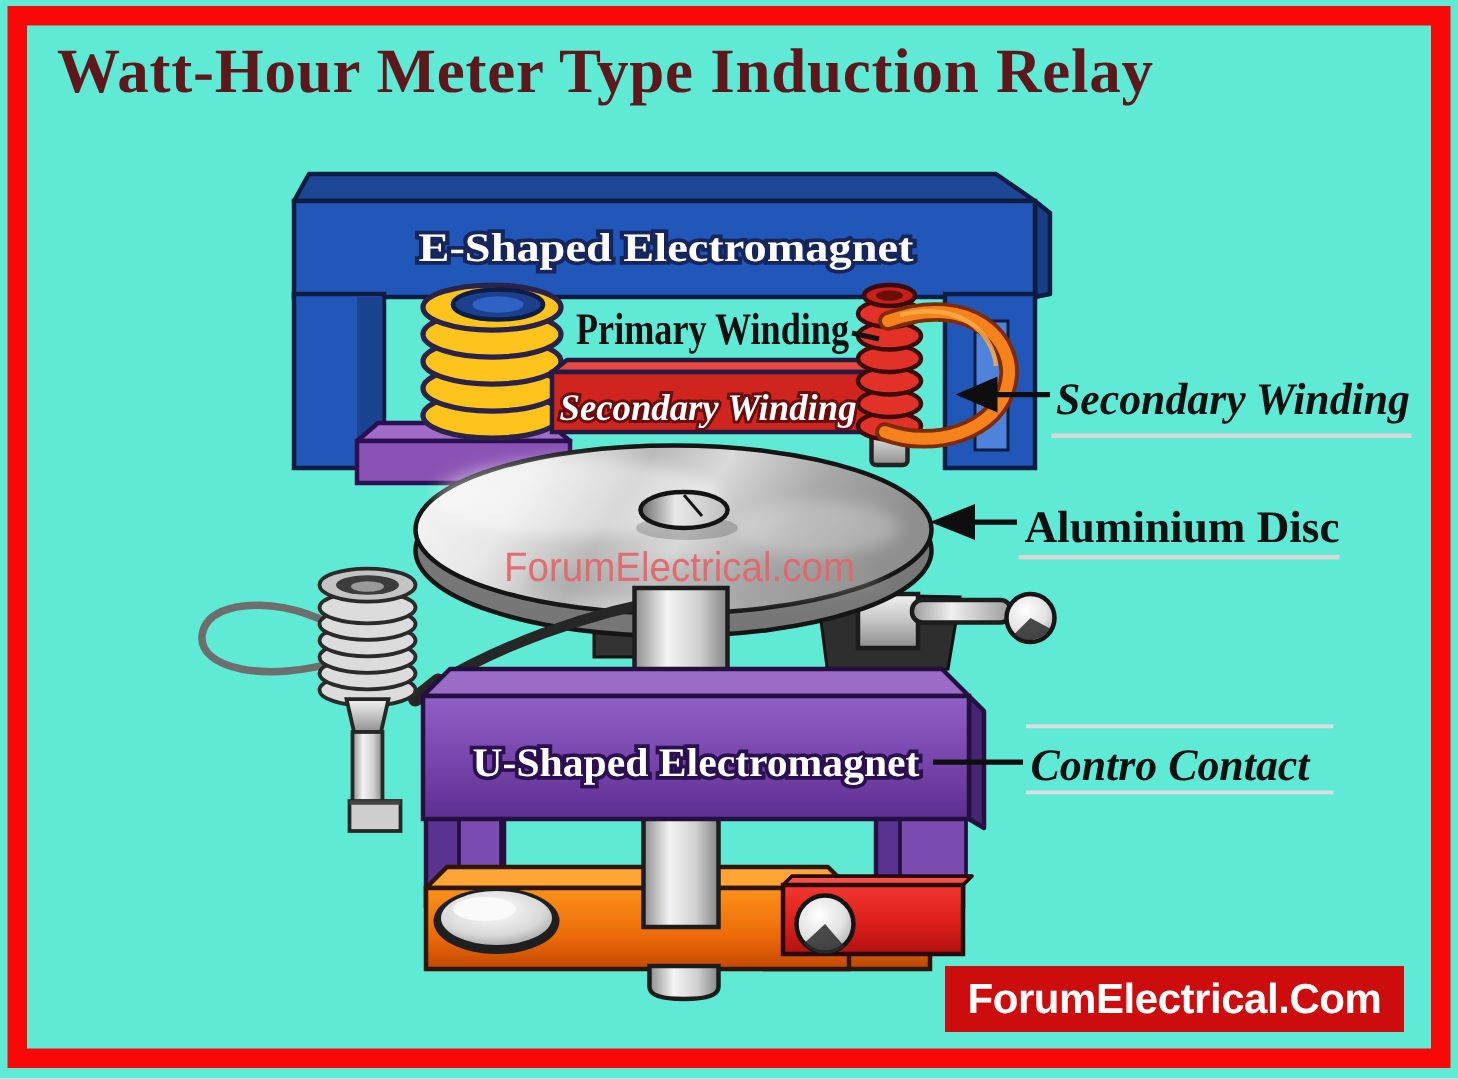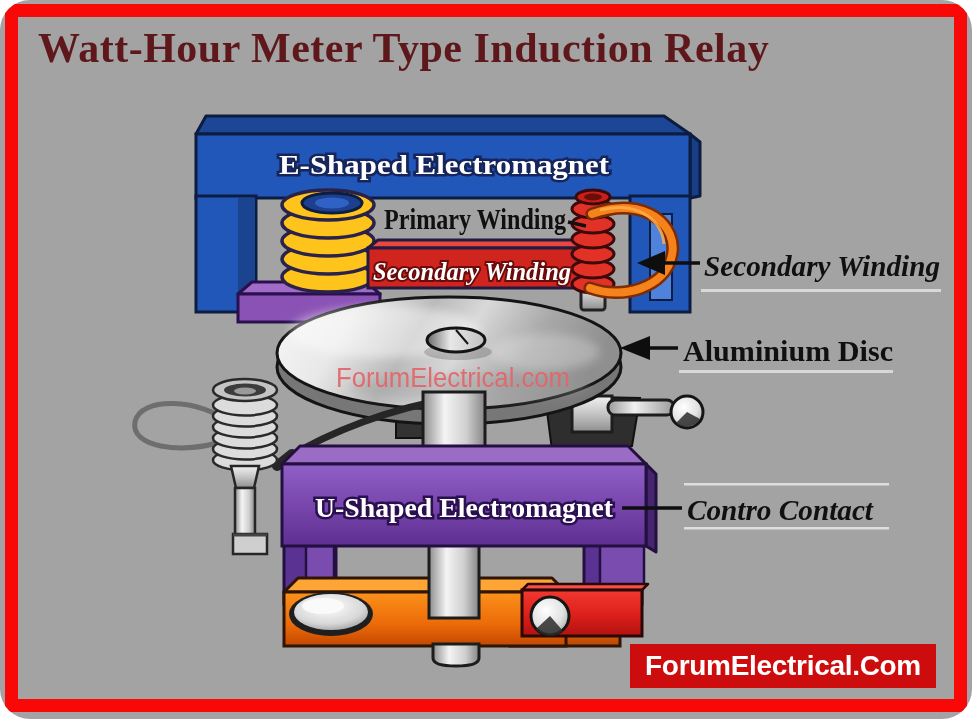--- a/index.html
+++ b/index.html
@@ -1,17 +1,17 @@
 <!DOCTYPE html>
 <html><head>
 <meta charset="utf-8">
 <style>
   html,body{margin:0;padding:0;background:#ffffff;}
-  .stage{position:relative;width:972px;height:719px;background:#a3a3a3;overflow:hidden;
-         font-family:"Liberation Serif",serif;border-radius:30px;}
+  .stage{position:relative;width:972px;height:719px;background:#5eead4;overflow:hidden;
+         font-family:"Liberation Serif",serif;}
   .frame{position:absolute;left:5px;top:4px;width:962px;height:708px;
          border:13px solid #f90808;box-sizing:border-box;}
   .title{position:absolute;left:38px;top:24px;margin:0;font-size:42px;font-weight:bold;
          color:#5e181b;letter-spacing:0.5px;font-family:"Liberation Serif",serif;}
   .brand{position:absolute;left:630px;top:644px;width:306px;height:44px;background:#cd0d0d;
          color:#ffffff;display:flex;align-items:center;justify-content:center;
          font-family:"Liberation Sans",sans-serif;font-weight:bold;font-size:28px;letter-spacing:-0.3px;}
   svg{position:absolute;left:0;top:0;}
   text{font-family:"Liberation Serif",serif;}
   .lbl{font-weight:bold;fill:#101010;font-size:30px;}

